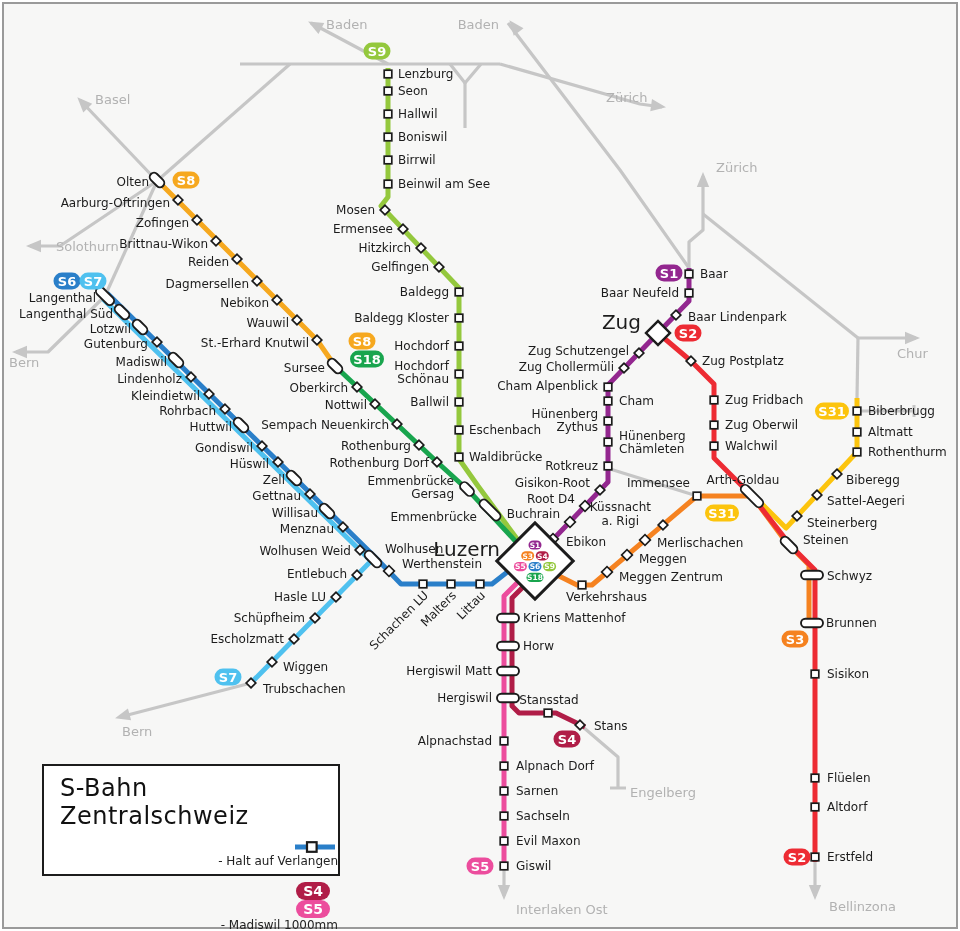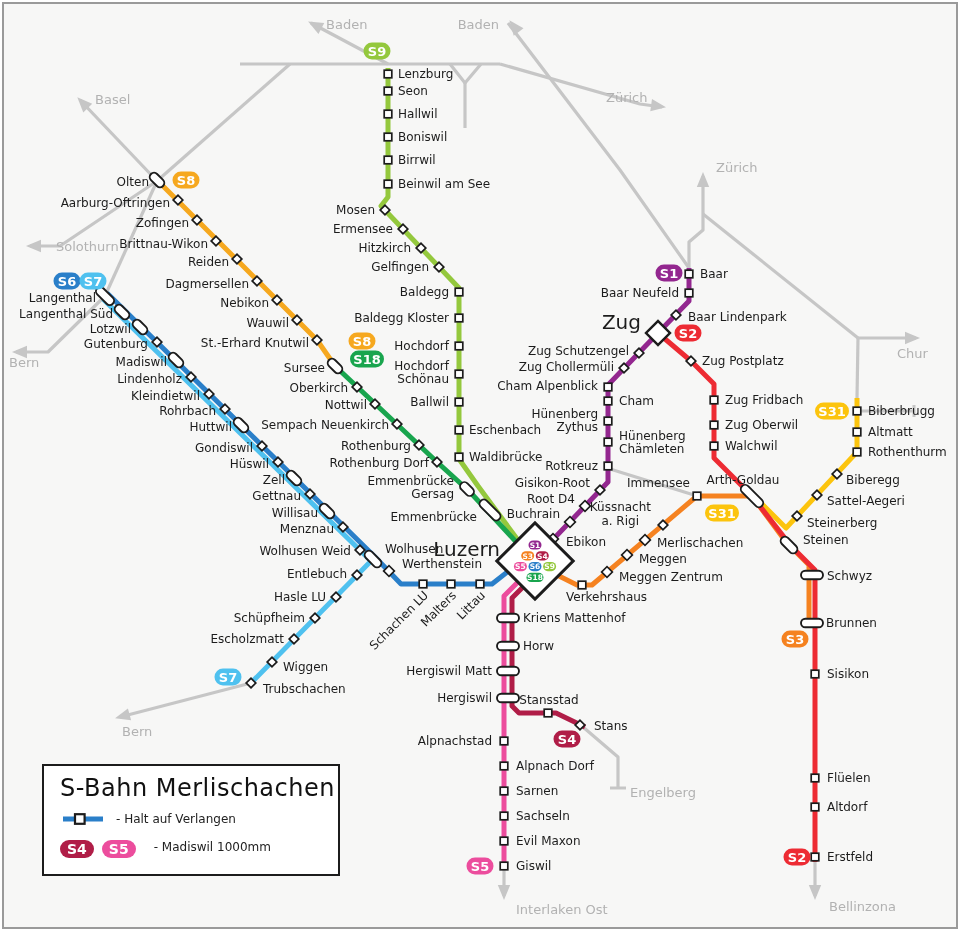--- a/index.html
+++ b/index.html
@@ -1,21 +1,21 @@
 <!DOCTYPE html>
 <html><head>
 <meta charset="utf-8">
 <style>
   html,body{margin:0;padding:0;background:#ffffff;font-family:"DejaVu Sans","Liberation Sans",sans-serif;}
   #stage{position:relative;width:960px;height:931px;background:#ffffff;overflow:hidden;}
   #mapsvg{position:absolute;left:0;top:0;}
   .legend{position:absolute;left:42px;top:764px;width:298px;height:112px;background:#ffffff;
           border:2px solid #1c1c1c;box-sizing:border-box;padding:8px 0 0 16px;}
   .legend-title{font-size:24px;color:#111;letter-spacing:0.5px;}
-  .legend-row{display:flex;align-items:flex-start;margin-top:10px;font-size:12px;color:#222;}
+  .legend-row{display:flex;align-items:flex-end;margin-top:10px;font-size:12px;color:#222;flex-direction:column;}
   .legend-row.gauge{margin-top:14px;}
   .legend-row .txt{margin-left:10px;}
   .lbadge{display:inline-block;color:#fff;font-weight:bold;font-size:14px;padding:1px 7px;border-radius:9px;margin-right:8px;}
 </style>
 </head>
 <body>
 
 <div id="stage">
   <svg id="mapsvg" width="960" height="931" viewBox="0 0 960 931">
       <rect x="0" y="0" width="960" height="931" fill="#ffffff"></rect>
@@ -619,21 +619,21 @@
           <text x="549.6" y="569.3000000000001" font-size="7.5" fill="#fff" text-anchor="middle" font-weight="bold">S9</text>
         </g>
         <g>
           <rect x="526.5" y="572.8" width="17" height="9.2" rx="4.6" fill="#19a54e"></rect>
           <text x="535" y="580.1" font-size="7.5" fill="#fff" text-anchor="middle" font-weight="bold">S18</text>
         </g>
       </g>
     </svg>
 
   <div class="legend">
-    <div class="legend-title">S-Bahn Merlischachen</div>
+    <div class="legend-title">S-Bahn Zentralschweiz</div>
     <div class="legend-row">
       <svg width="46" height="14">
         <line id="haltline" x1="3" y1="7" x2="43" y2="7" stroke="#2a7fc9" stroke-width="5"></line>
         <rect x="15" y="2.2" width="9.6" height="9.6" fill="#fff" stroke="#1c1c1c" stroke-width="2.2"></rect>
       </svg>
       <span class="txt">- Halt auf Verlangen</span>
     </div>
     <div class="legend-row gauge">
       <span class="lbadge" id="lb-s4" style="background: rgb(176, 29, 71);">S4</span>
       <span class="lbadge" id="lb-s5" style="background: rgb(236, 77, 157);">S5</span>

